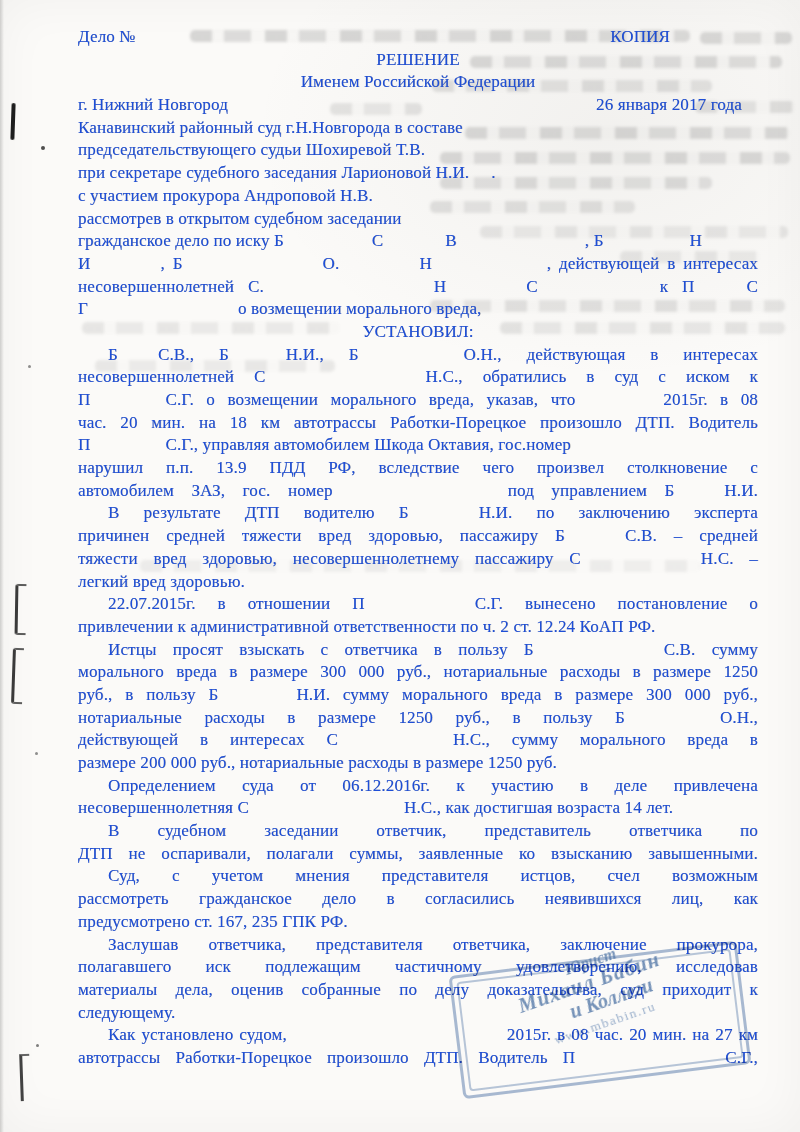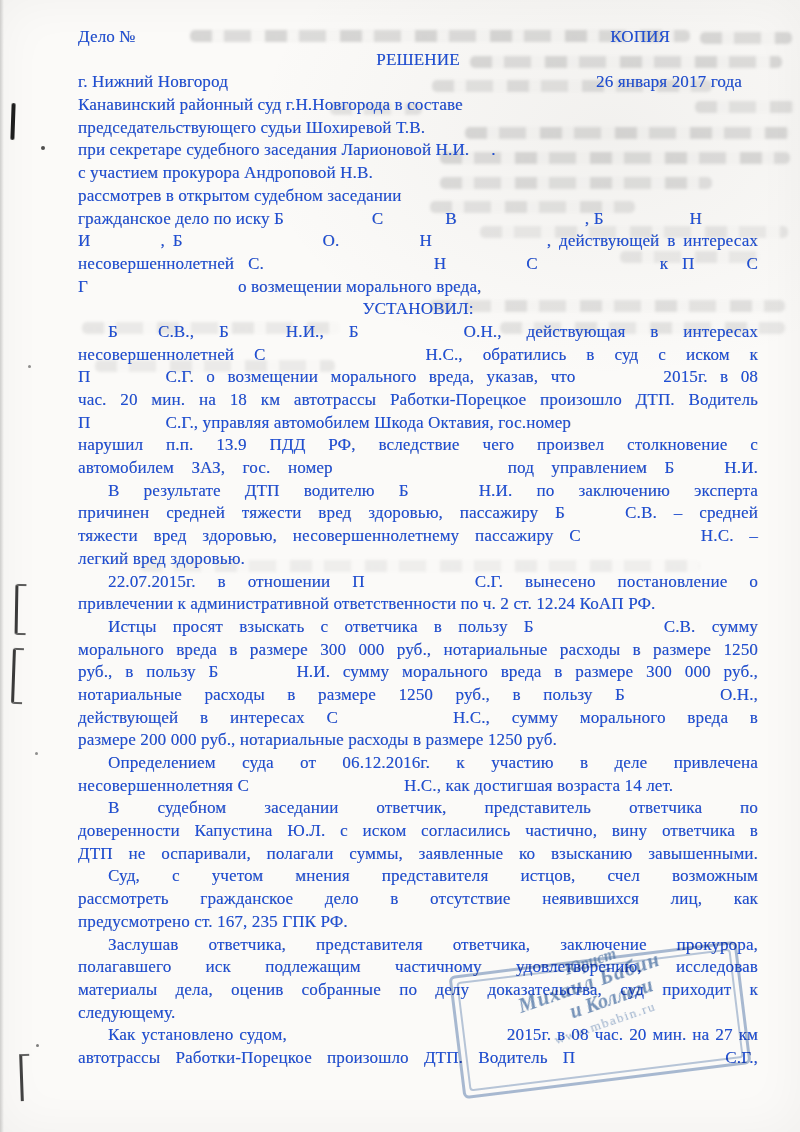--- a/index.html
+++ b/index.html
@@ -114,20 +114,21 @@
     <div class="bleed" style="left:95px; top:360px; width:240px; opacity:.28;"></div>
     <div class="bleed" style="left:140px; top:560px; width:560px; opacity:.22;"></div>
   </div>
 
   <div id="doc">
       <div class="ln split">
         <span>Дело №</span>
         <span style="margin-right: 88px;">КОПИЯ</span>
       </div>
       <div class="ln center">РЕШЕНИЕ</div>
+      <div class="ln center">Именем Российской Федерации</div>
       <div class="ln split">
         <span>г. Нижний Новгород</span>
         <span style="margin-right: 16px;">26 января 2017 года</span>
       </div>
       <div class="ln left">Канавинский районный суд г.Н.Новгорода в составе</div>
       <div class="ln left">председательствующего судьи Шохиревой Т.В.</div>
       <div class="ln left">при секретаре судебного заседания Ларионовой Н.И.<span class="gap" style="width: 22px;"></span>.</div>
       <div class="ln left">с участием прокурора Андроповой Н.В.</div>
       <div class="ln left">рассмотрев в открытом судебном заседании</div>
       <div class="ln left">гражданское дело по иску Б<span class="gap" style="width: 88px;"></span>С<span class="gap" style="width: 62px;"></span>В<span class="gap" style="width: 128px;"></span>, Б<span class="gap" style="width: 86px;"></span>Н</div>
@@ -150,24 +151,23 @@
       <div class="ln left">привлечении к административной ответственности по ч. 2 ст. 12.24 КоАП РФ.</div>
       <div class="ln just ind">Истцы просят взыскать с ответчика в пользу Б<span class="gap" style="width: 130px;"></span>С.В. сумму</div>
       <div class="ln just">морального вреда в размере 300 000 руб., нотариальные расходы в размере 1250</div>
       <div class="ln just">руб., в пользу Б<span class="gap" style="width: 78px;"></span>Н.И. сумму морального вреда в размере 300 000 руб.,</div>
       <div class="ln just">нотариальные расходы в размере 1250 руб., в пользу Б<span class="gap" style="width: 95px;"></span>О.Н.,</div>
       <div class="ln just">действующей в интересах С<span class="gap" style="width: 115px;"></span>Н.С., сумму морального вреда в</div>
       <div class="ln left">размере 200 000 руб., нотариальные расходы в размере 1250 руб.</div>
       <div class="ln just ind">Определением суда от 06.12.2016г. к участию в деле привлечена</div>
       <div class="ln left">несовершеннолетняя С<span class="gap" style="width: 155px;"></span>Н.С., как достигшая возраста 14 лет.</div>
       <div class="ln just ind">В судебном заседании ответчик, представитель ответчика по</div>
-      <div class="ln just">доверенности Капустина Ю.Л. с иском согласились частично, вину ответчика в</div>
       <div class="ln just">ДТП не оспаривали, полагали суммы, заявленные ко взысканию завышенными.</div>
       <div class="ln just ind">Суд, с учетом мнения представителя истцов, счел возможным</div>
-      <div class="ln just">рассмотреть гражданское дело в отсутствие неявившихся лиц, как</div>
+      <div class="ln just">рассмотреть гражданское дело в согласились неявившихся лиц, как</div>
       <div class="ln left">предусмотрено ст. 167, 235 ГПК РФ.</div>
       <div class="ln just ind">Заслушав ответчика, представителя ответчика, заключение прокурора,</div>
       <div class="ln just">полагавшего иск подлежащим частичному удовлетворению, исследовав</div>
       <div class="ln just">материалы дела, оценив собранные по делу доказательства, суд приходит к</div>
       <div class="ln left">следующему.</div>
       <div class="ln just ind">Как установлено судом,<span class="gap" style="width: 220px;"></span>2015г. в 08 час. 20 мин. на 27 км</div>
       <div class="ln just">автотрассы Работки-Порецкое произошло ДТП. Водитель П<span class="gap" style="width: 150px;"></span>С.Г.,</div>
     </div>
 
   <div class="stamp">

